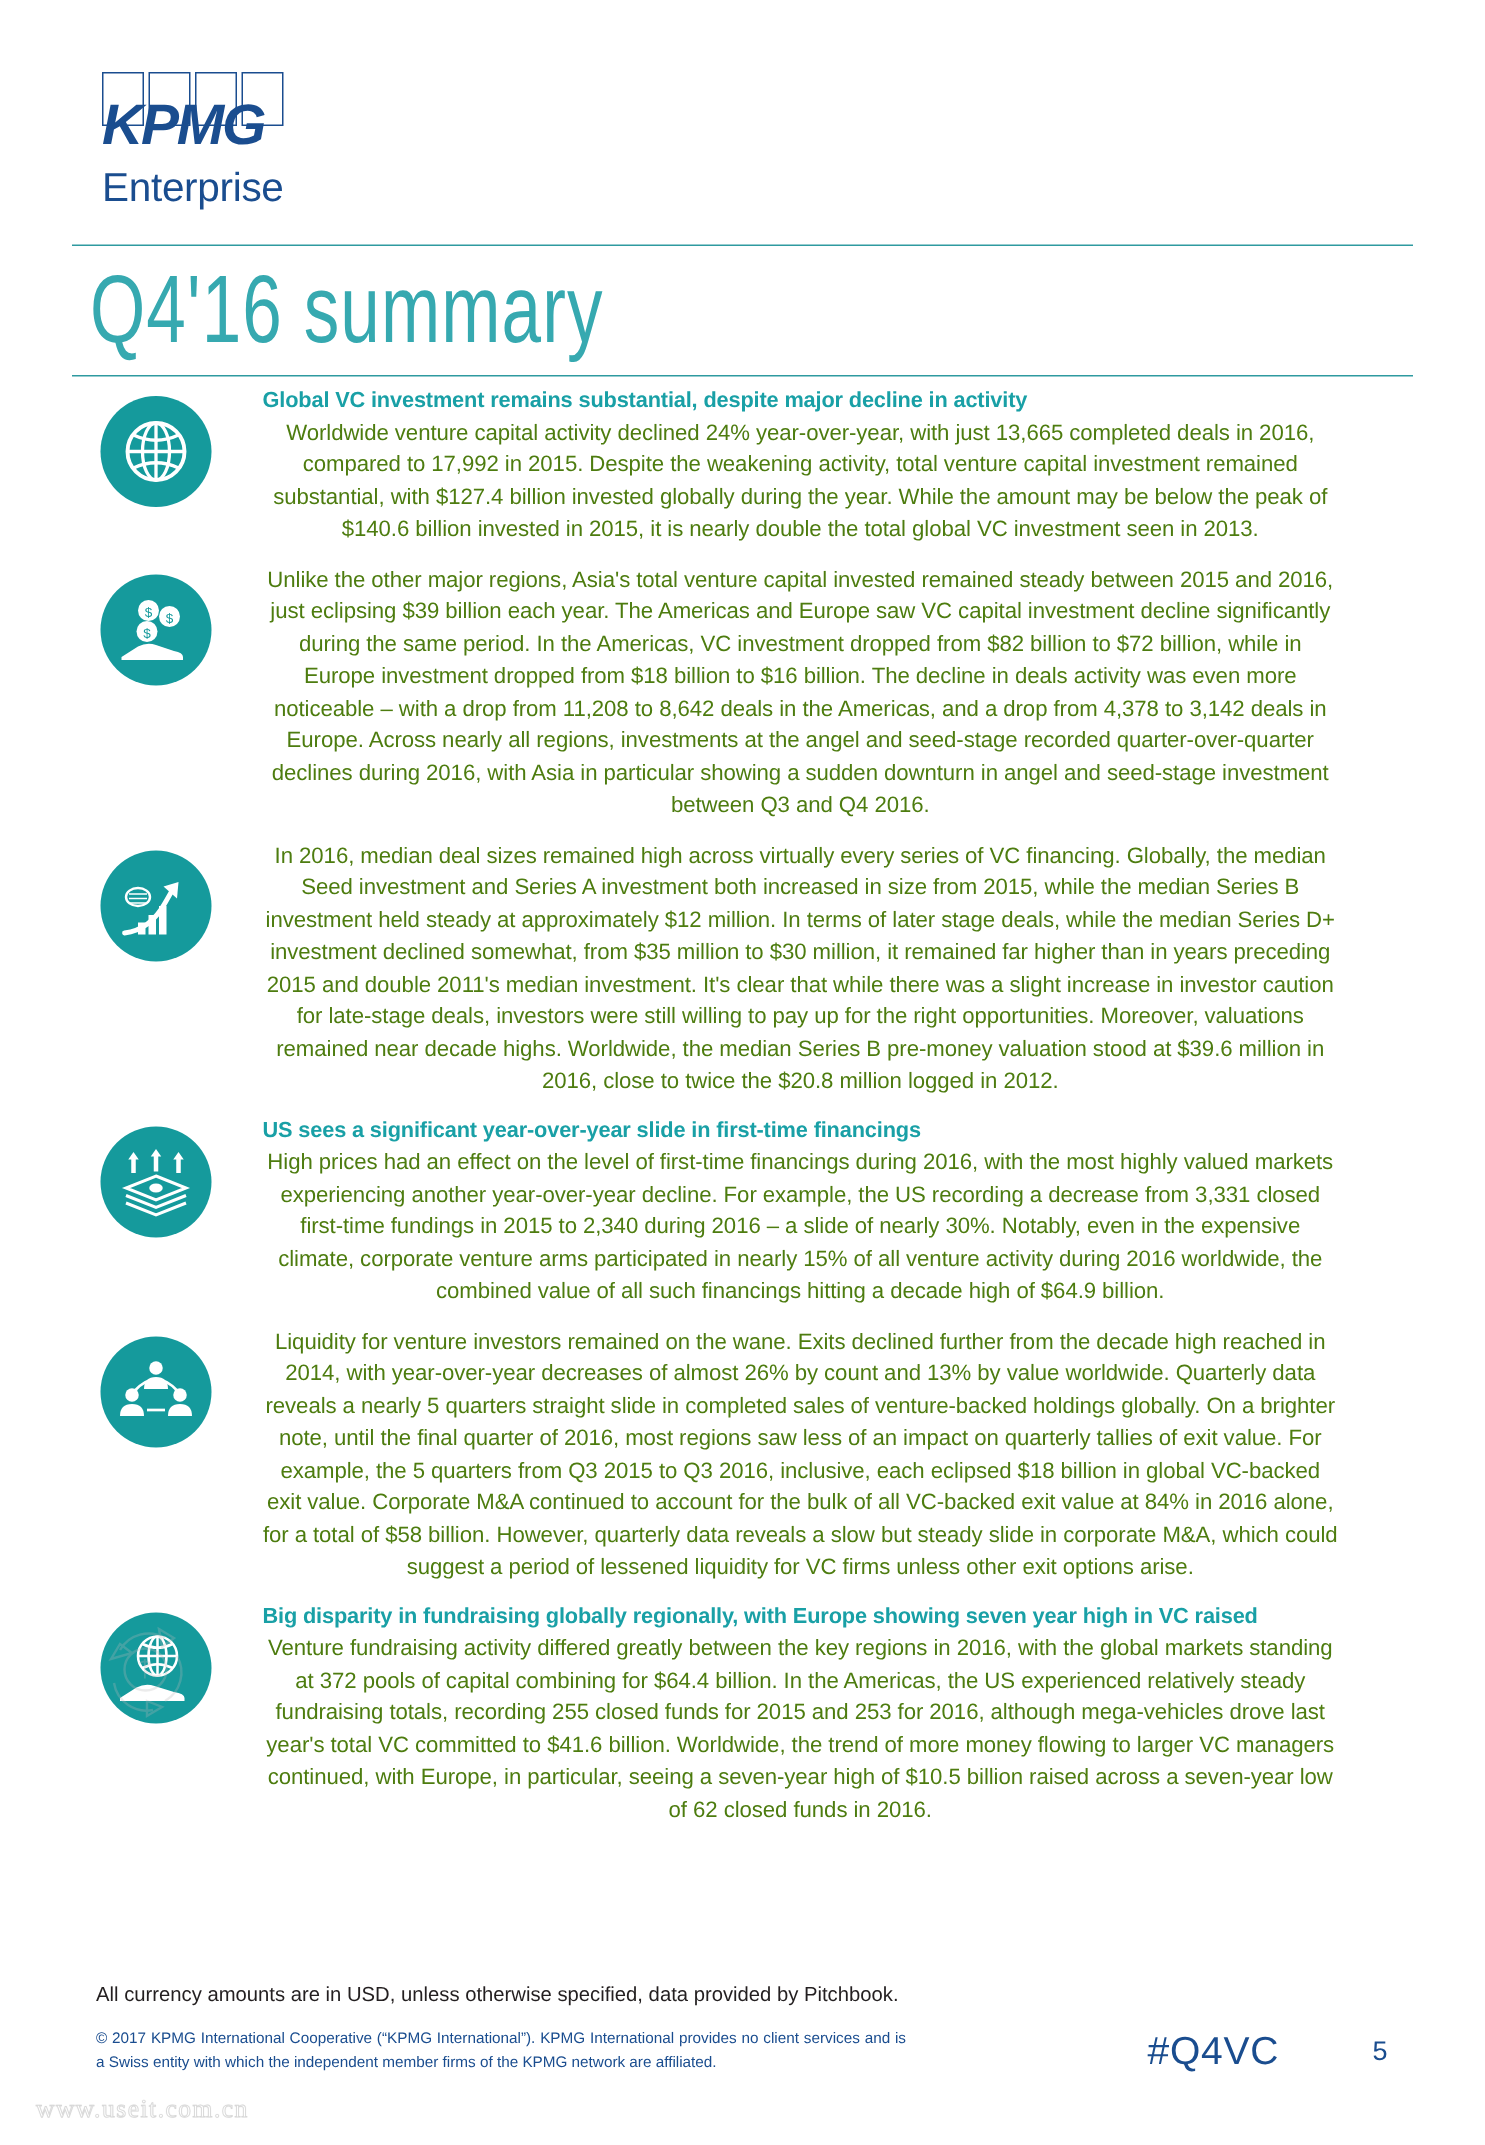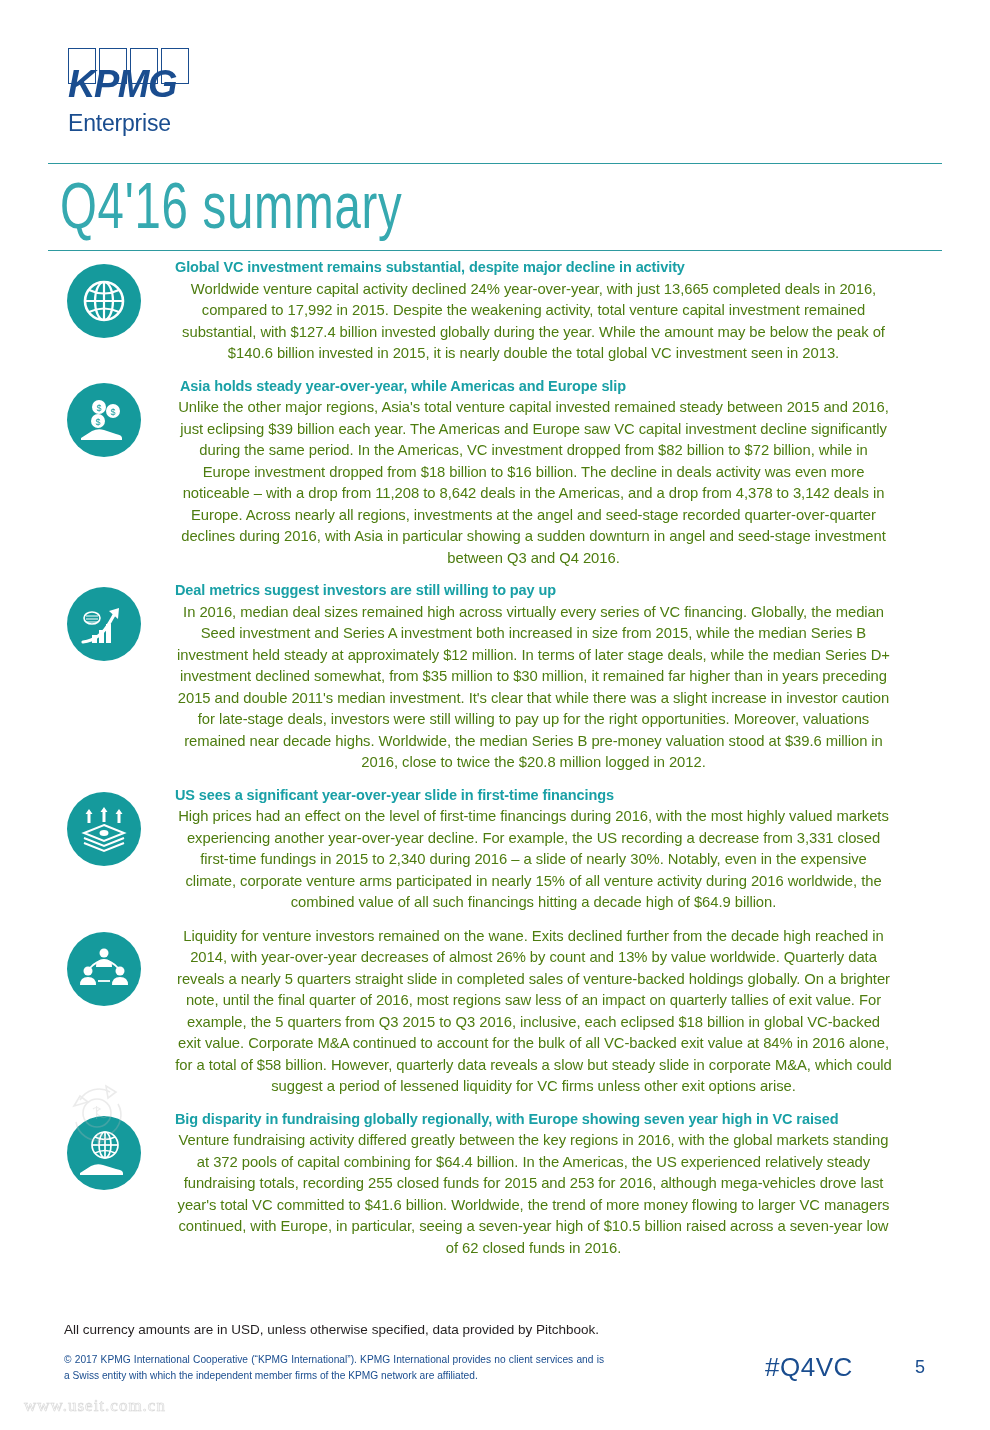--- a/index.html
+++ b/index.html
@@ -49,21 +49,21 @@
     font-weight: bold;
     font-style: italic;
     font-size: 38px;
     letter-spacing: -1.5px;
     color: #1a4d8f;
     line-height: 1;
   }
   .kpmg-enterprise {
     margin-top: 2px;
     font-family: "Liberation Sans", sans-serif;
-    font-size: 23px;
+    font-size: 27px;
     color: #1a4d8f;
     letter-spacing: -0.2px;
     line-height: 1;
   }
 
   
   .rule {
     position: absolute;
     left: 48px;
     right: 48px;
@@ -229,39 +229,37 @@
       <svg width="52" height="52" viewBox="0 0 52 52">
         <circle cx="21" cy="13" r="7" fill="#ffffff"></circle>
         <text x="21" y="17" font-size="9" font-family="Liberation Sans, sans-serif" text-anchor="middle" fill="#159a9c">$</text>
         <circle cx="35" cy="17" r="7" fill="#ffffff"></circle>
         <text x="35" y="21" font-size="9" font-family="Liberation Sans, sans-serif" text-anchor="middle" fill="#159a9c">$</text>
         <circle cx="20" cy="27" r="7" fill="#ffffff"></circle>
         <text x="20" y="31" font-size="9" font-family="Liberation Sans, sans-serif" text-anchor="middle" fill="#159a9c">$</text>
         <path d="M3 44 L14 37 Q20 34 26 36 L38 40 Q44 41 44 44 L44 46 L3 46 Z" fill="#ffffff"></path>
       </svg>
     </div>
-    <p class="sec-head indent">Asia holds steady year-over-year, while Americas and Europe slip</p>
     <p class="sec-body">Unlike the other major regions, Asia's total venture capital invested remained steady between 2015 and 2016, just eclipsing $39 billion each year. The Americas and Europe saw VC capital investment decline significantly during the same period. In the Americas, VC investment dropped from $82 billion to $72 billion, while in Europe investment dropped from $18 billion to $16 billion. The decline in deals activity was even more noticeable – with a drop from 11,208 to 8,642 deals in the Americas, and a drop from 4,378 to 3,142 deals in Europe. Across nearly all regions, investments at the angel and seed-stage recorded quarter-over-quarter declines during 2016, with Asia in particular showing a sudden downturn in angel and seed-stage investment between Q3 and Q4 2016.</p>
   </div>
 
   <div class="section">
     <div class="sec-icon">
       <svg width="52" height="52" viewBox="0 0 52 52">
         <ellipse cx="14" cy="20" rx="8" ry="6" fill="none" stroke="#ffffff" stroke-width="1.6"></ellipse>
         <line x1="8" y1="18" x2="20" y2="18" stroke="#ffffff" stroke-width="1"></line>
         <line x1="8" y1="21" x2="20" y2="21" stroke="#ffffff" stroke-width="1"></line>
         <line x1="8" y1="24" x2="20" y2="24" stroke="#ffffff" stroke-width="1"></line>
         <rect x="14" y="37" width="5" height="8" fill="#ffffff"></rect>
         <rect x="21" y="32" width="5" height="13" fill="#ffffff"></rect>
         <rect x="28" y="26" width="5" height="19" fill="#ffffff"></rect>
         <path d="M5 44 Q22 42 32 24 L36 17" fill="none" stroke="#ffffff" stroke-width="3.2" stroke-linecap="round"></path>
         <path d="M31 13 L41 10 L40 21 Z" fill="#ffffff"></path>
       </svg>
     </div>
-    <p class="sec-head">Deal metrics suggest investors are still willing to pay up</p>
     <p class="sec-body">In 2016, median deal sizes remained high across virtually every series of VC financing.  Globally, the median Seed investment and Series A investment both increased in size from 2015, while the median Series B investment held steady at approximately $12 million.   In terms of later stage deals, while the median Series D+ investment declined somewhat, from $35 million to $30 million, it remained far higher than in years preceding 2015 and double 2011's median investment. It's clear that while there was a slight increase in investor caution for late-stage deals, investors were still willing to pay up for the right opportunities.  Moreover, valuations remained near decade highs.  Worldwide, the median Series B pre-money valuation stood at $39.6 million in 2016, close to twice the $20.8 million logged in 2012.</p>
   </div>
 
   <div class="section">
     <div class="sec-icon">
       <svg width="52" height="52" viewBox="0 0 52 52">
         <g fill="#ffffff">
           <path d="M11 6 L14.5 11 L12.5 11 L12.5 20 L9.5 20 L9.5 11 L7.5 11 Z"></path>
           <path d="M26 4 L29.5 9 L27.5 9 L27.5 19 L24.5 19 L24.5 9 L22.5 9 Z"></path>
           <path d="M41 6 L44.5 11 L42.5 11 L42.5 20 L39.5 20 L39.5 11 L37.5 11 Z"></path>

